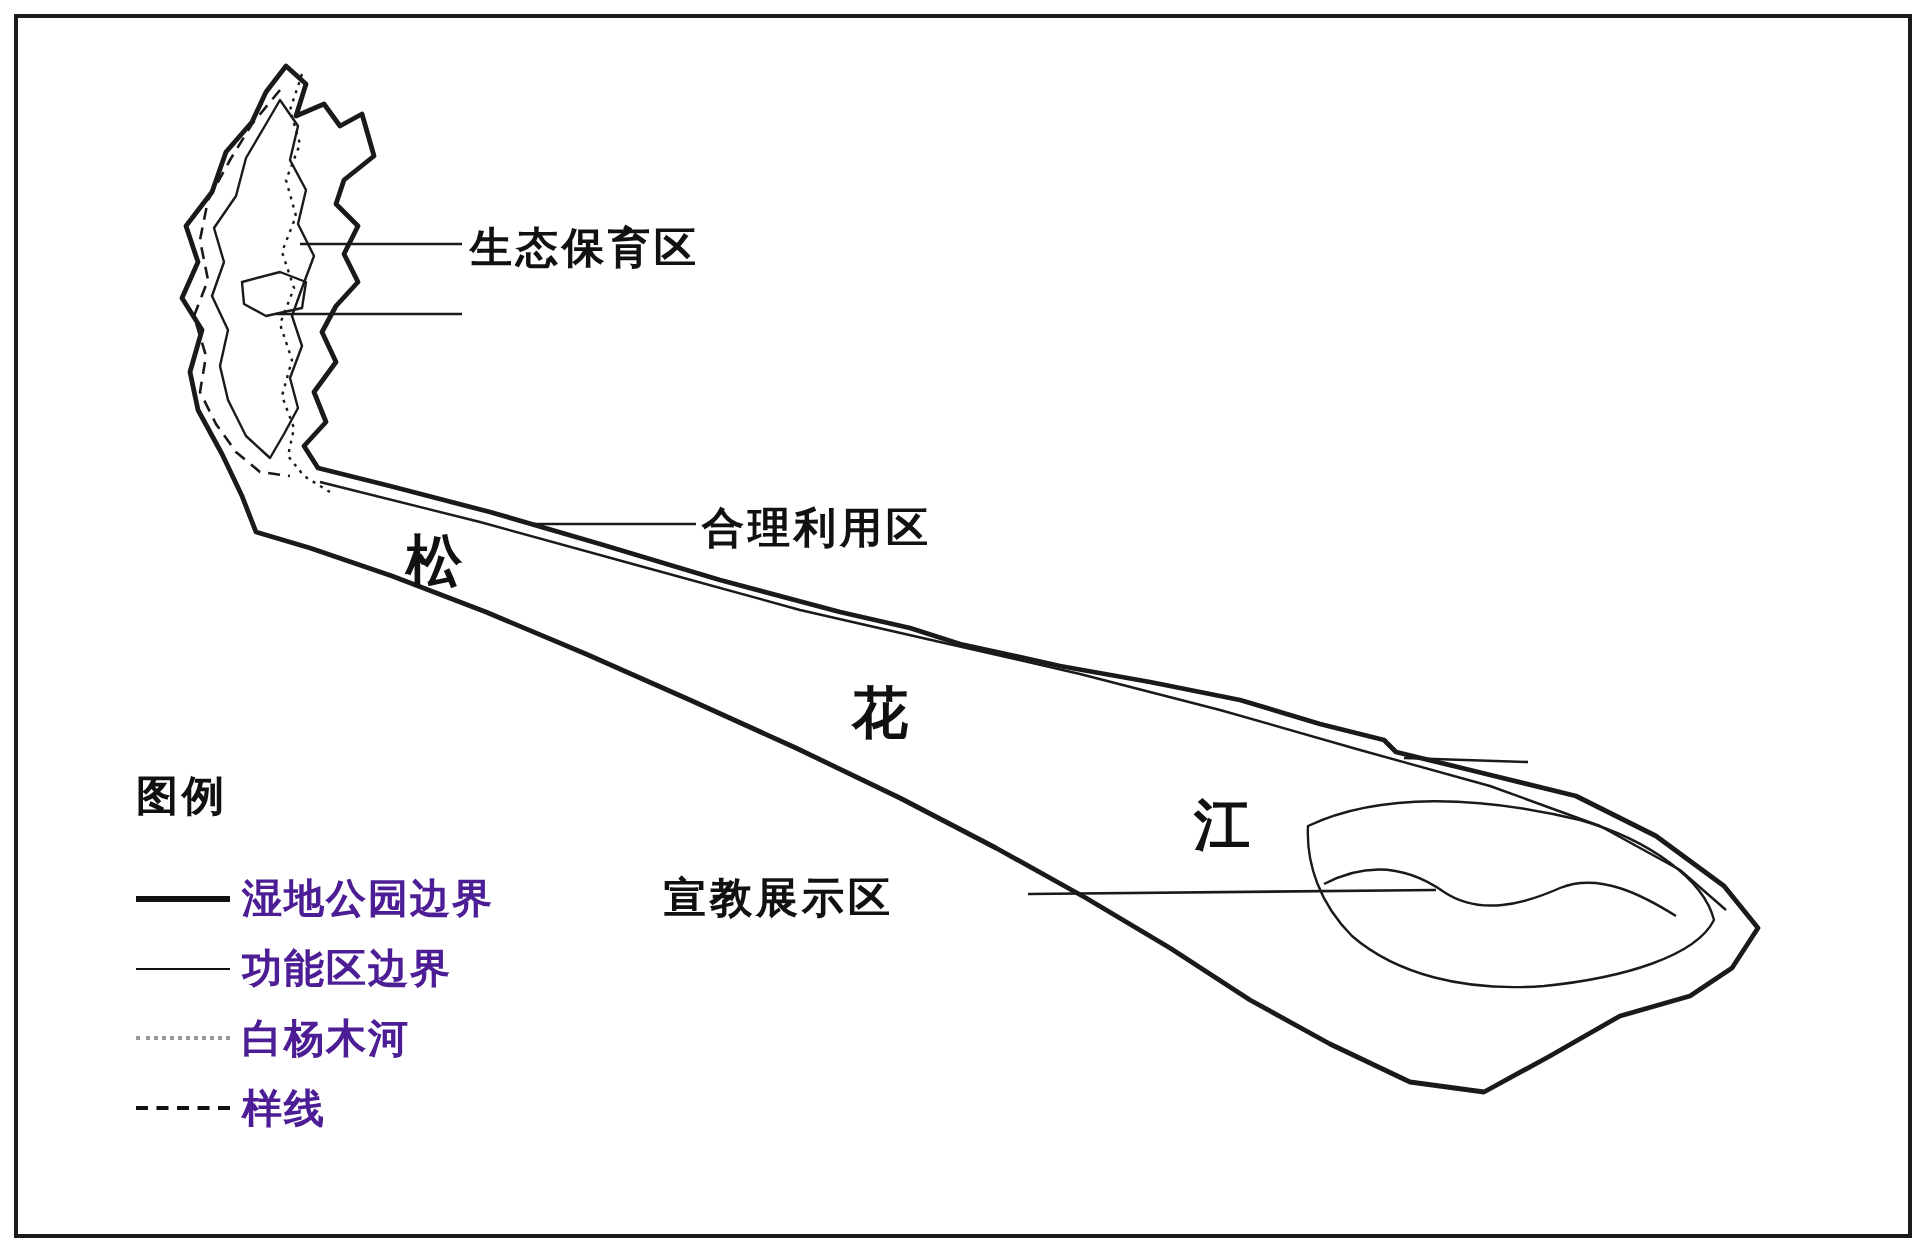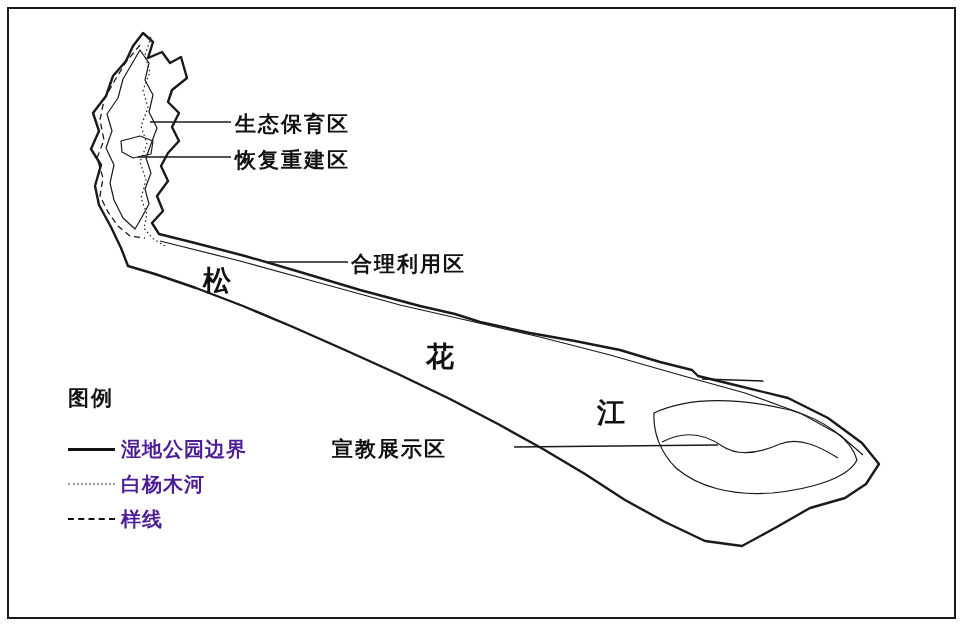--- a/index.html
+++ b/index.html
@@ -117,36 +117,39 @@
     <g>
       <line class="leader" x1="150" y1="122" x2="231" y2="122"></line>
       <line class="leader" x1="138" y1="157" x2="231" y2="157"></line>
       <line class="leader" x1="266" y1="262" x2="348" y2="262"></line>
       <line class="leader" x1="702" y1="379" x2="764" y2="381"></line>
       <line class="leader" x1="514" y1="447" x2="718" y2="445"></line>
     </g>
   </svg>
 
   <div class="zone-label" style="left:235px; top:110px;">生态保育区</div>
-  <div class="zone-label" style="left:235px; top:146px;">恢复重建区</div>
   <div class="zone-label" style="left:351px; top:250px;text-align:right;">合理利用区</div>
   <div class="zone-label" style="left:332px; top:435px;">宣教展示区</div>
 
   <div class="river-char" style="left:203px; top:262px;">松</div>
   <div class="river-char" style="left:426px; top:338px;">花</div>
   <div class="river-char" style="left:597px; top:394px;">江</div>
 
   <div class="legend">
     <div class="legend-title">图例</div>
 
     <div class="legend-row">
       <span class="swatch thick-solid"></span>
       <span class="legend-label">湿地公园边界</span>
     </div>
 
+    <div class="legend-row">
+      <span class="swatch thin-solid"></span>
+      <span class="legend-label">功能区边界</span>
+    </div>
 
     <div class="legend-row">
       <span class="swatch dotted-line"></span>
       <span class="legend-label">白杨木河</span>
     </div>
 
     <div class="legend-row">
       <span class="swatch dashed-line"></span>
       <span class="legend-label">样线</span>
     </div>

